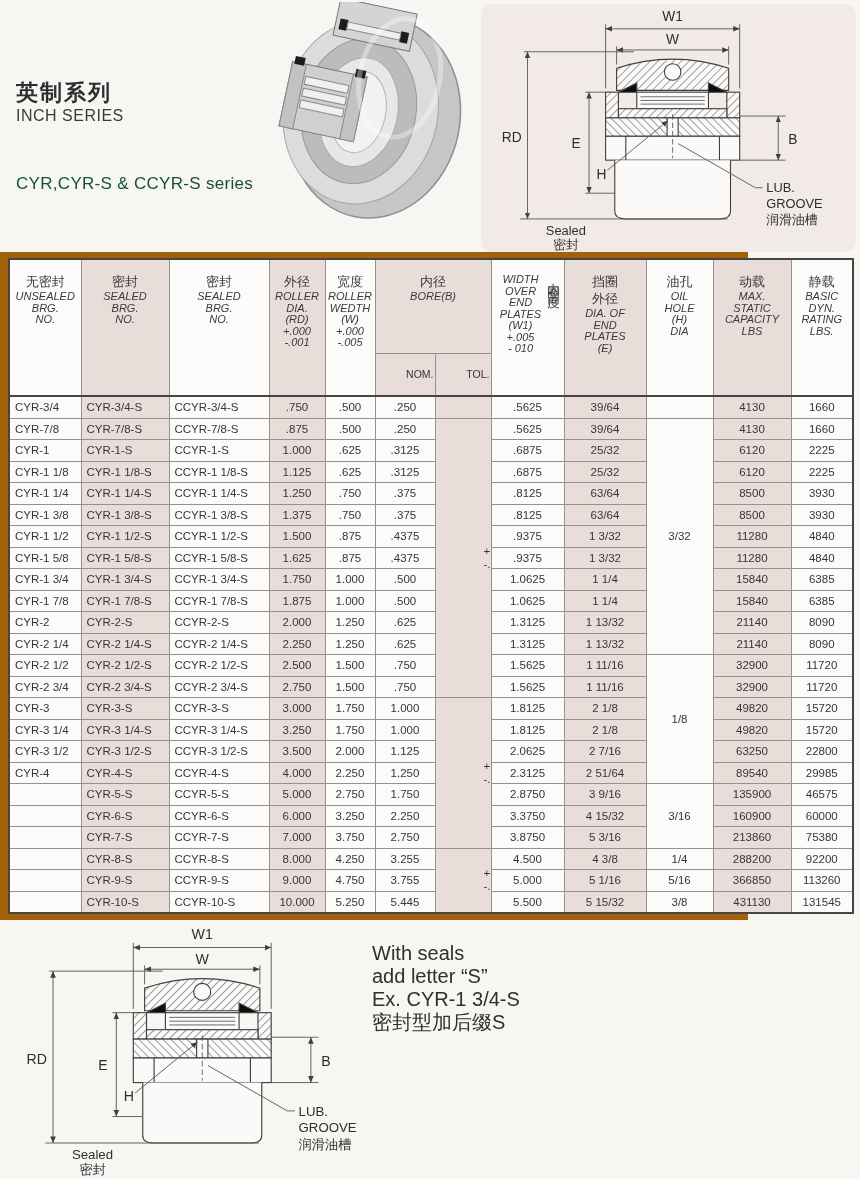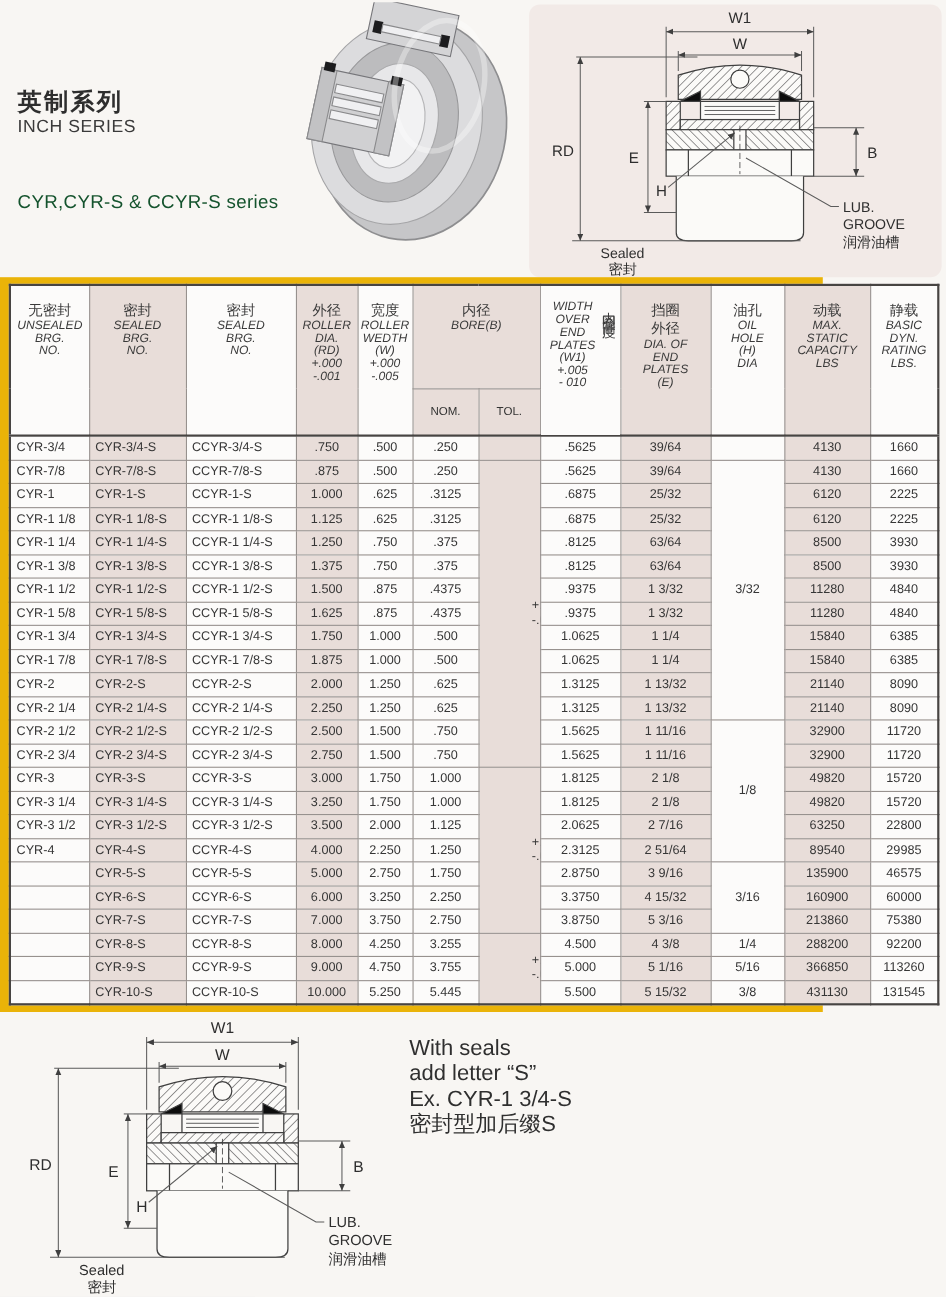--- a/index.html
+++ b/index.html
@@ -9,32 +9,32 @@
   
   .top-title{position:absolute;left:16px;top:80px;}
   .cn-title{font-size:22px;font-weight:bold;letter-spacing:2px;color:#2e2e2e;line-height:26px;}
   .en-title{font-size:16px;color:#3a3a3a;letter-spacing:.5px;line-height:20px;}
   .series-line{position:absolute;left:16px;top:174px;font-size:17px;color:#14532d;letter-spacing:.3px;}
   .bearing-photo{position:absolute;left:263px;top:2px;width:214px;height:232px;}
   .diagram-panel{position:absolute;left:481px;top:4px;width:375px;height:248px;background:#f2eae7;border-radius:10px;}
   .diagram-panel svg{width:100%;height:100%;}
 
   
-  .table-wrap{position:absolute;left:0;top:252px;width:748px;height:668px;background:#eab308;}
+  .table-wrap{position:absolute;left:0;top:252px;width:748px;height:668px;background:#a16207;}
   table.spec{position:absolute;left:8px;top:6px;width:844px;border-collapse:collapse;table-layout:fixed;
              border:2px solid #474442;background:#fcfbfa;}
   table.spec th,table.spec td{border:1px solid #97918e;font-weight:normal;overflow:hidden;}
   table.spec thead th{vertical-align:top;padding-top:13px;}
   table.spec thead tr.h1{height:94px;}
   table.spec thead tr.h2{height:43px;}
   table.spec thead{border-bottom:2px solid #474442;}
   th .cn{font-size:13px;line-height:17px;text-align:center;color:#3a3a3a;}
   th .en{font-size:11px;line-height:11.5px;text-align:center;color:#3a3a3a;margin-top:1px;font-style:italic;}
   .pre{white-space:pre-line;}
-  th.sub{vertical-align:middle!important;padding-top:0!important;font-size:10.5px;text-align:center;}
+  th.sub{vertical-align:middle!important;padding-top:0!important;font-size:10.5px;text-align:right;}
   th.boreth{padding-top:11px;}
   th.w1th{position:relative;}
   th.w1th .en{width:52px;margin-left:2px;}
   .w1cn{position:absolute;right:2px;top:13px;writing-mode:vertical-rl;font-size:12.5px;letter-spacing:4px;color:#3a3a3a;}
   .s{background:#e8ddd9;}
   .w{background:#fcfbfa;}
   table.spec td{font-size:11.5px;height:20.5px;padding:0 2px;text-align:center;color:#363636;}
   table.spec td.l{text-align:left;padding-left:5px;}
   table.spec td.sp{white-space:pre-line;line-height:13px;padding-left:48px;}
 

